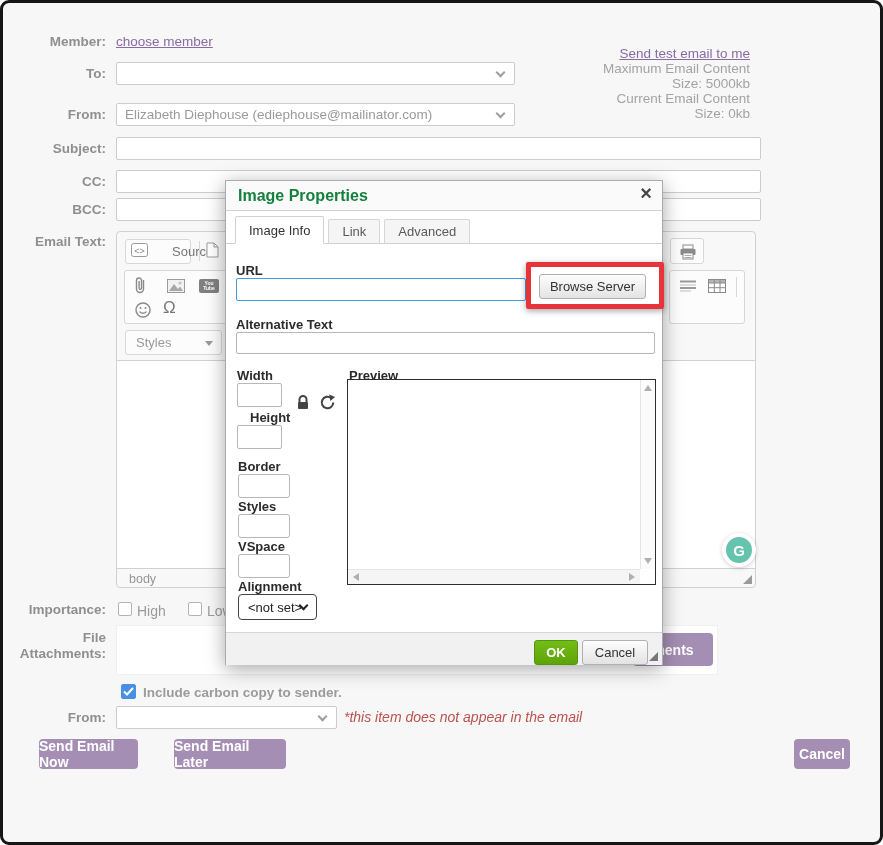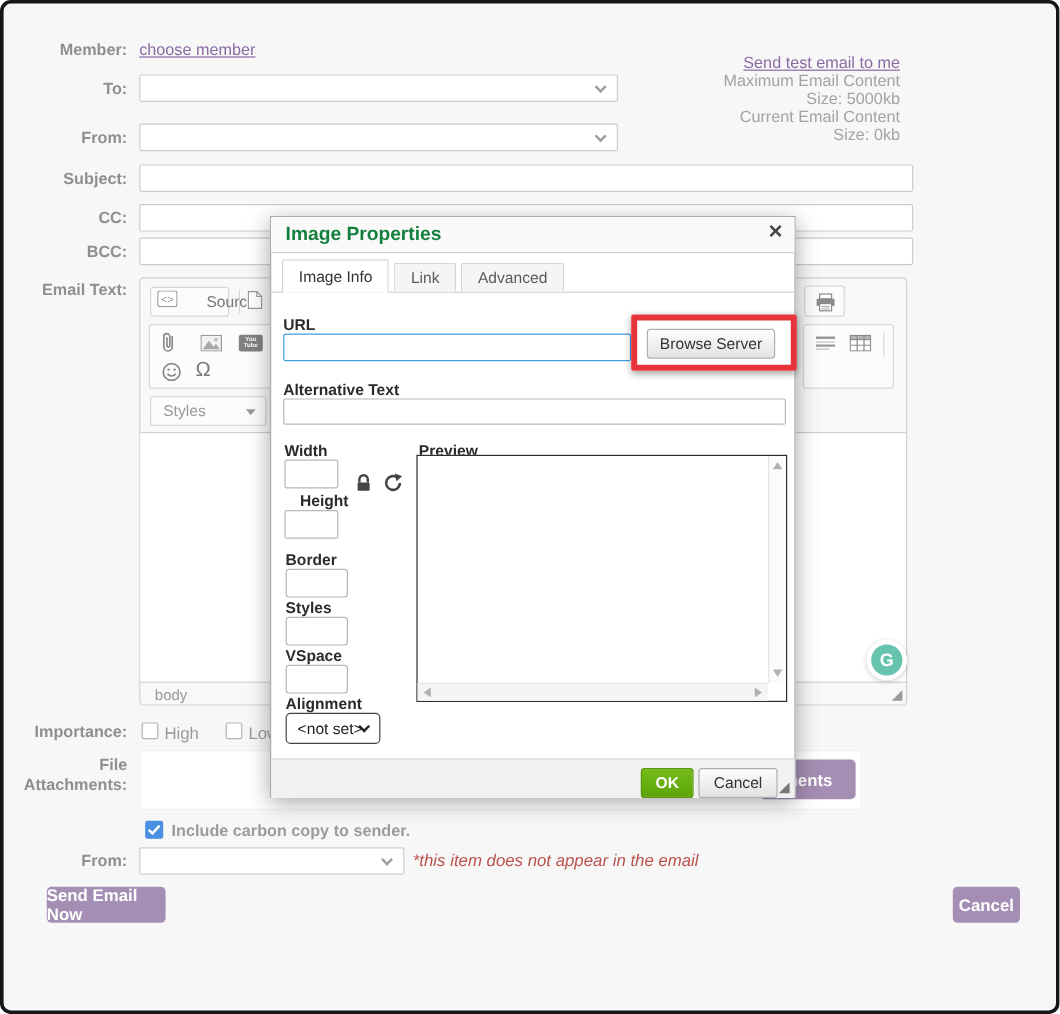--- a/index.html
+++ b/index.html
@@ -64,20 +64,21 @@
     <div class="graytxt">Size: 0kb</div>
   </div>
 
   <div class="lbl" style="top:63px;">To:</div>
   <div class="sel" style="left:113px;top:59px;width:399px;">
     <span class="chev"></span>
   </div>
 
   <div class="lbl" style="top:104px;">From:</div>
   <div class="sel" style="left:113px;top:100px;width:399px;">
+    <span class="val" style="max-width:360px;">Elizabeth Diephouse (ediephouse@mailinator.com)</span>
     <span class="chev"></span>
   </div>
 
   <div class="lbl" style="top:138px;">Subject:</div>
   <div class="inp" style="left:113px;top:134px;width:645px;"></div>
 
   <div class="lbl" style="top:171px;">CC:</div>
   <div class="inp" style="left:113px;top:167px;width:645px;"></div>
 
   <div class="lbl" style="top:199px;">BCC:</div>
@@ -206,20 +207,21 @@
   </div>
   <span style="position:absolute;left:140px;top:682px;font-weight:bold;color:#9b9b9b;font-size:13.5px;">Include carbon copy to sender.</span>
 
   <div class="lbl" style="top:707px;">From:</div>
   <div class="sel" style="left:113px;top:703px;width:221px;">
     <span class="chev"></span>
   </div>
   <span class="note" style="left:341px;top:706px;">*this item does not appear in the email</span>
 
   <div class="pbtn" style="left:36px;top:736px;width:99px;height:30px;">Send Email Now</div>
+  <div class="pbtn" style="left:171px;top:736px;width:112px;height:30px;">Send Email Later</div>
   <div class="pbtn" style="left:791px;top:736px;width:56px;height:30px;">Cancel</div>
 
   <div class="dialog">
     <div class="dlg-hd">
       <span class="ttl">Image Properties</span>
       <span class="x">×</span>
     </div>
     <div class="tabs">
       <div class="tab active">Image Info</div>
       <div class="tab">Link</div>

